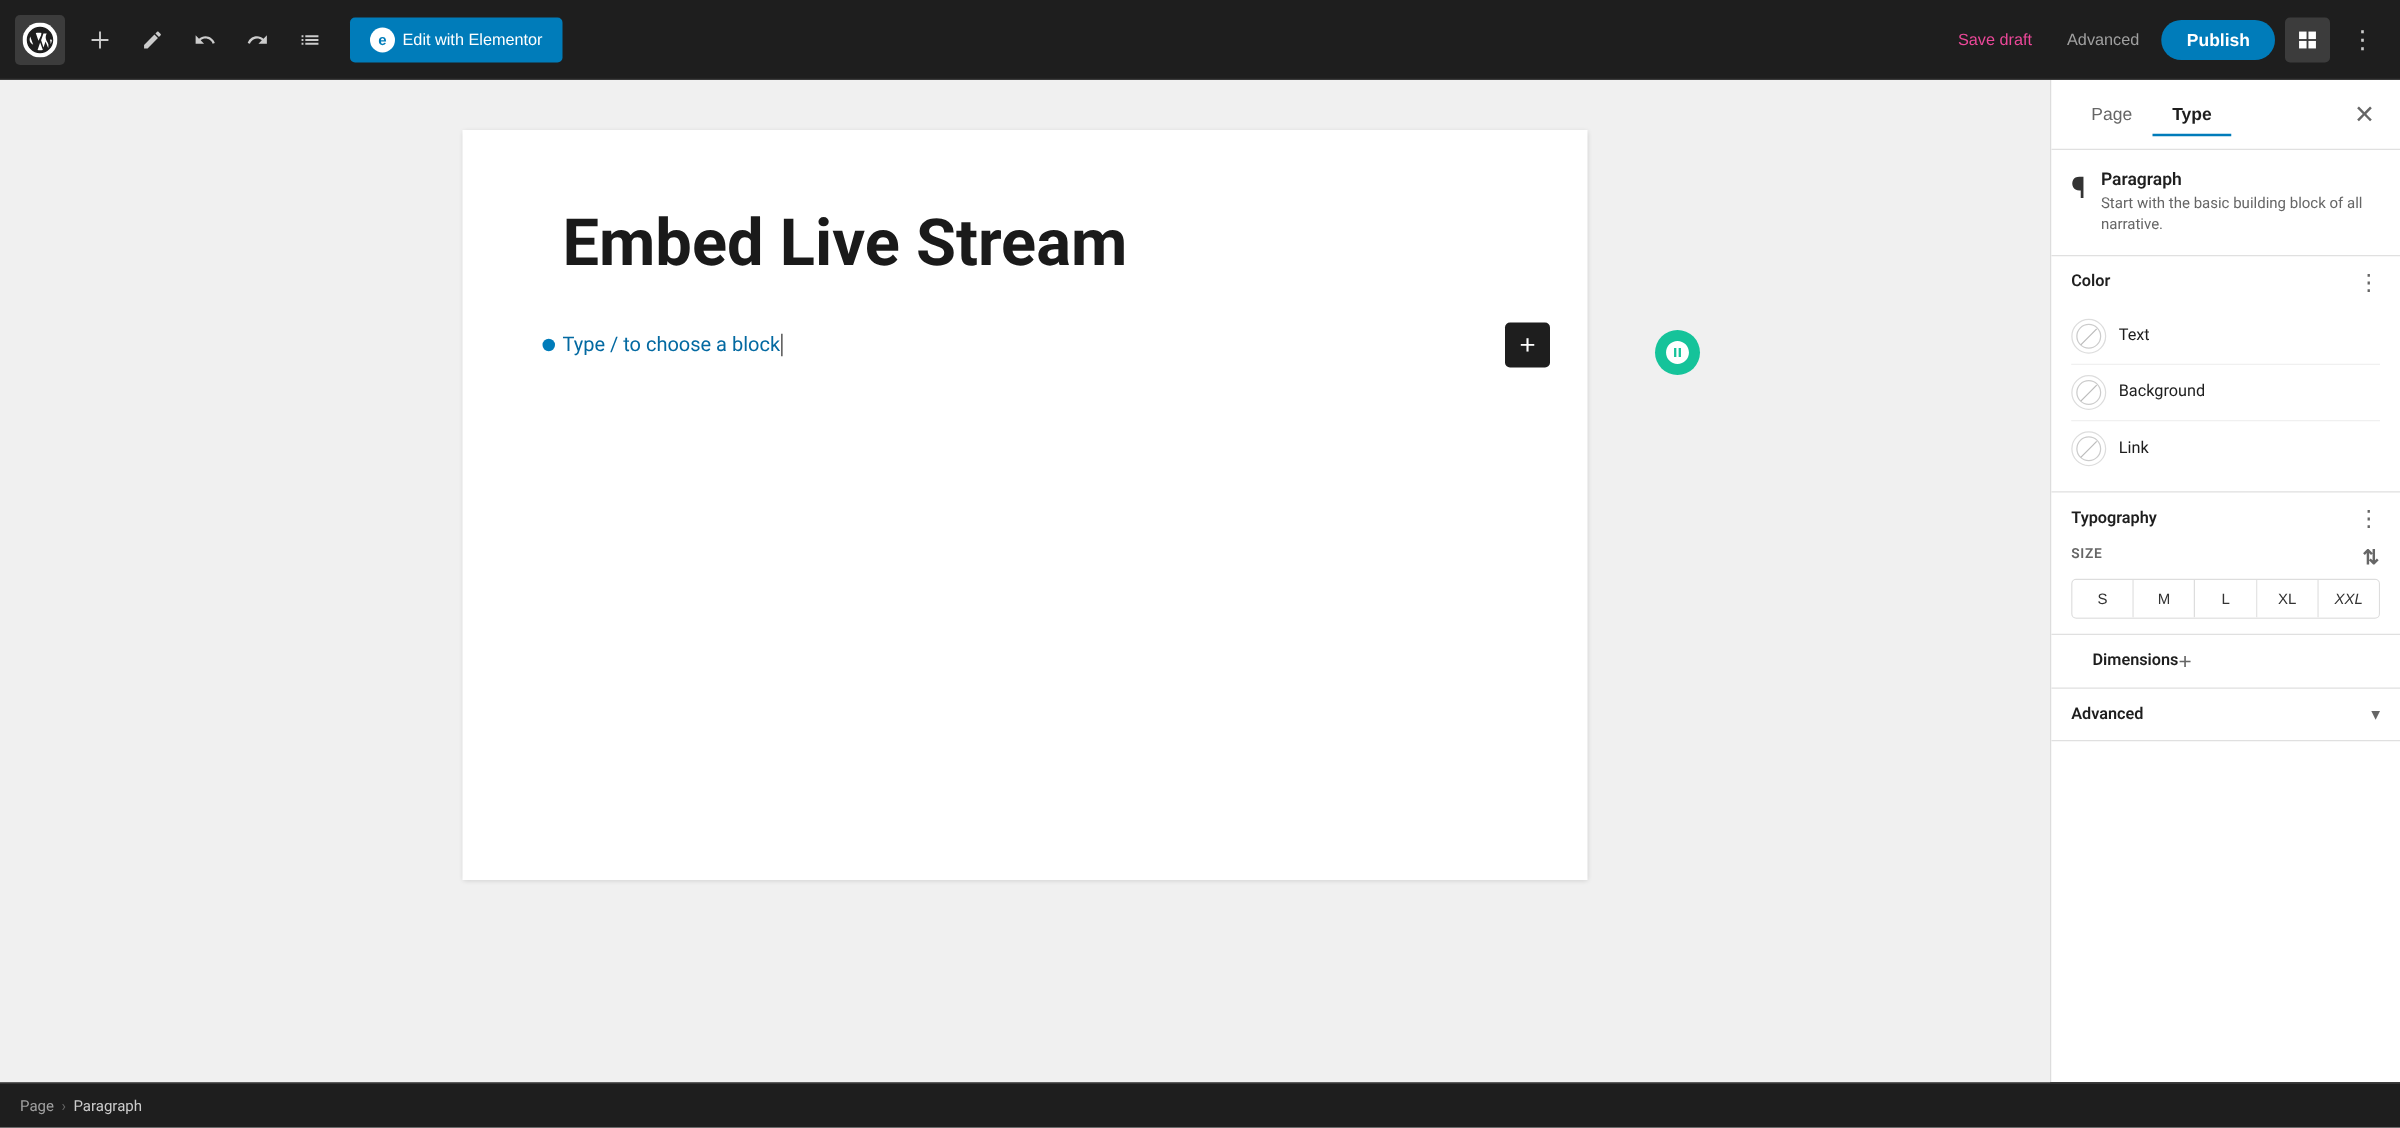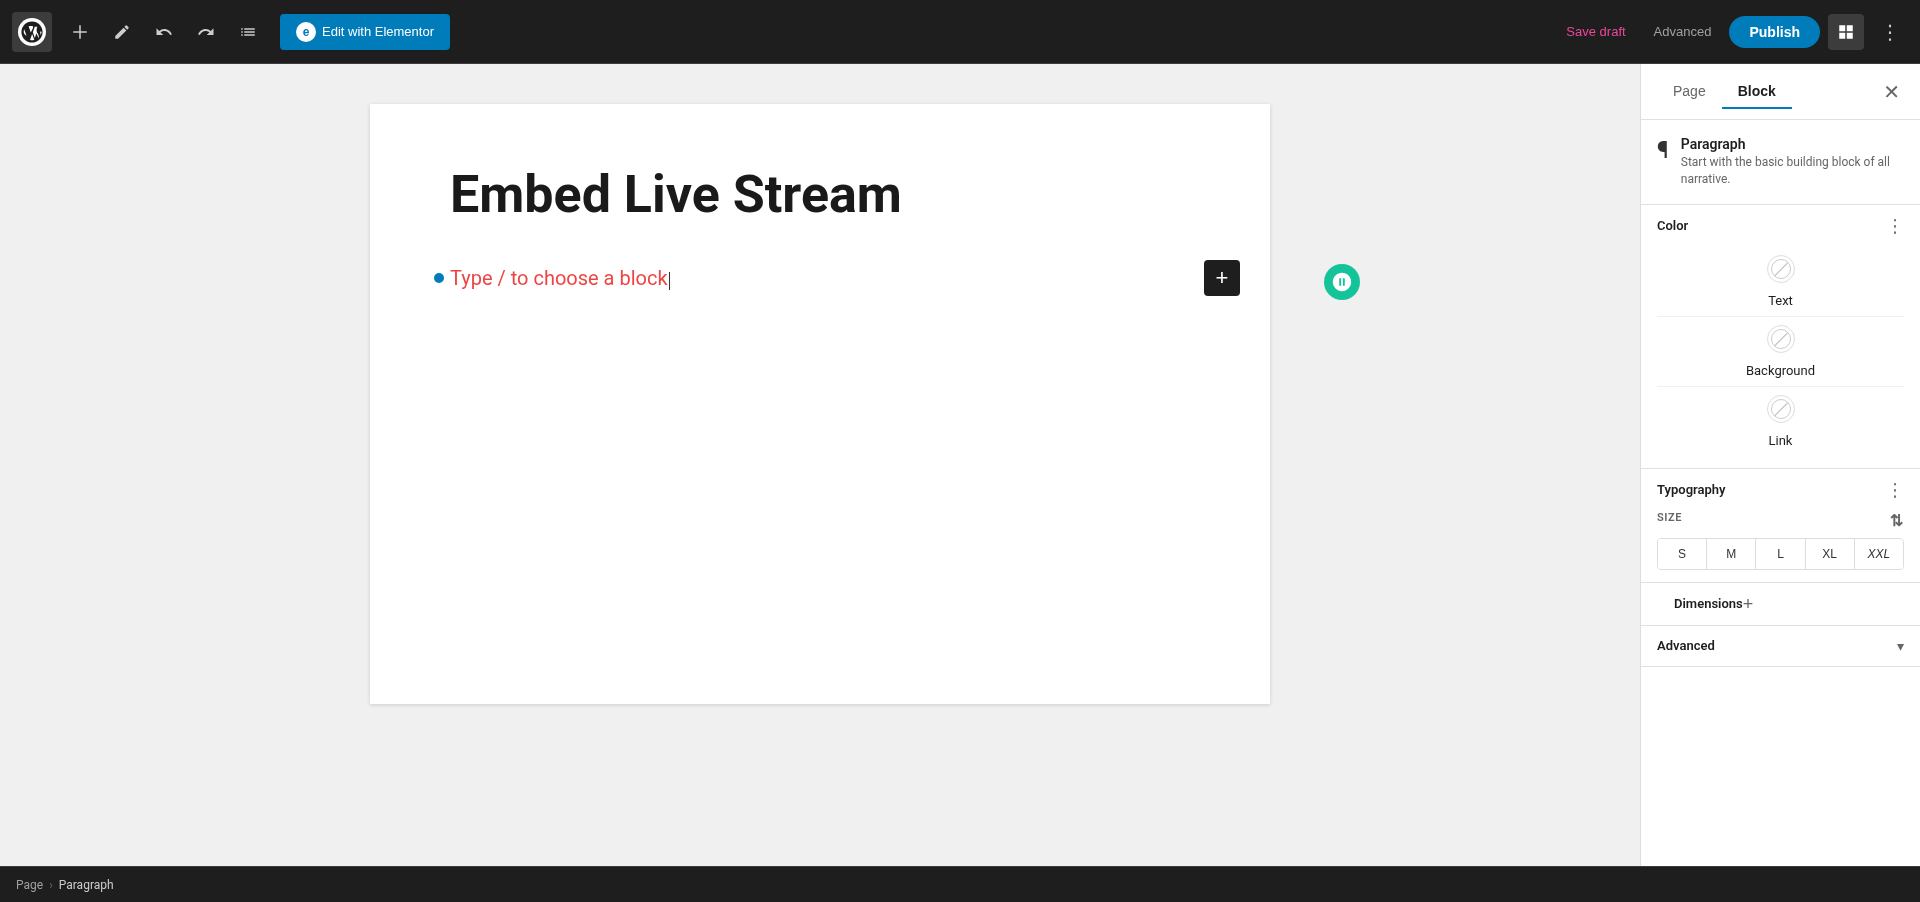--- a/index.html
+++ b/index.html
@@ -136,22 +136,22 @@
       box-shadow: 0 1px 4px rgba(0,0,0,0.15);
     }
     .page-title {
       font-size: 52px;
       font-weight: 700;
       color: #1a1a1a;
       margin-bottom: 40px;
       line-height: 1.2;
     }
     .block-placeholder {
-      color: #ef4444;
-      font-size: 20px;
+      color: #0369a1;
+      font-size: 16px;
       cursor: text;
       padding: 4px 0;
       position: relative;
     }
     .cursor {
       display: inline-block;
       width: 1px;
       height: 18px;
       background: #333;
       vertical-align: text-bottom;
@@ -322,21 +322,20 @@
     .color-section {
       padding: 0 16px 12px;
     }
     .color-option {
       display: flex;
       align-items: center;
       gap: 10px;
       padding: 8px 0;
       border-bottom: 1px solid #f0f0f0;
       cursor: pointer;
-      flex-direction: column;
     }
     .color-option:last-child { border-bottom: none; }
     .color-swatch-container {
       width: 28px; height: 28px;
       border-radius: 50%;
       border: 1px solid #ddd;
       display: flex; align-items: center; justify-content: center;
       flex-shrink: 0;
     }
     .color-swatch-inner {
@@ -510,21 +509,21 @@
           </svg>
       </div>
     </div>
   </div>
 
   <div class="right-panel">
 
     <div class="panel-header">
       <div class="panel-tabs">
         <button class="panel-tab">Page</button>
-        <button class="panel-tab active">Block</button>
+        <button class="panel-tab active">Type</button>
       </div>
       <button class="panel-close-btn">✕</button>
     </div>
 
     <div class="block-info">
       <div class="block-icon">¶</div>
       <div class="block-details">
         <h3>Paragraph</h3>
         <p>Start with the basic building block of all narrative.</p>
       </div>

